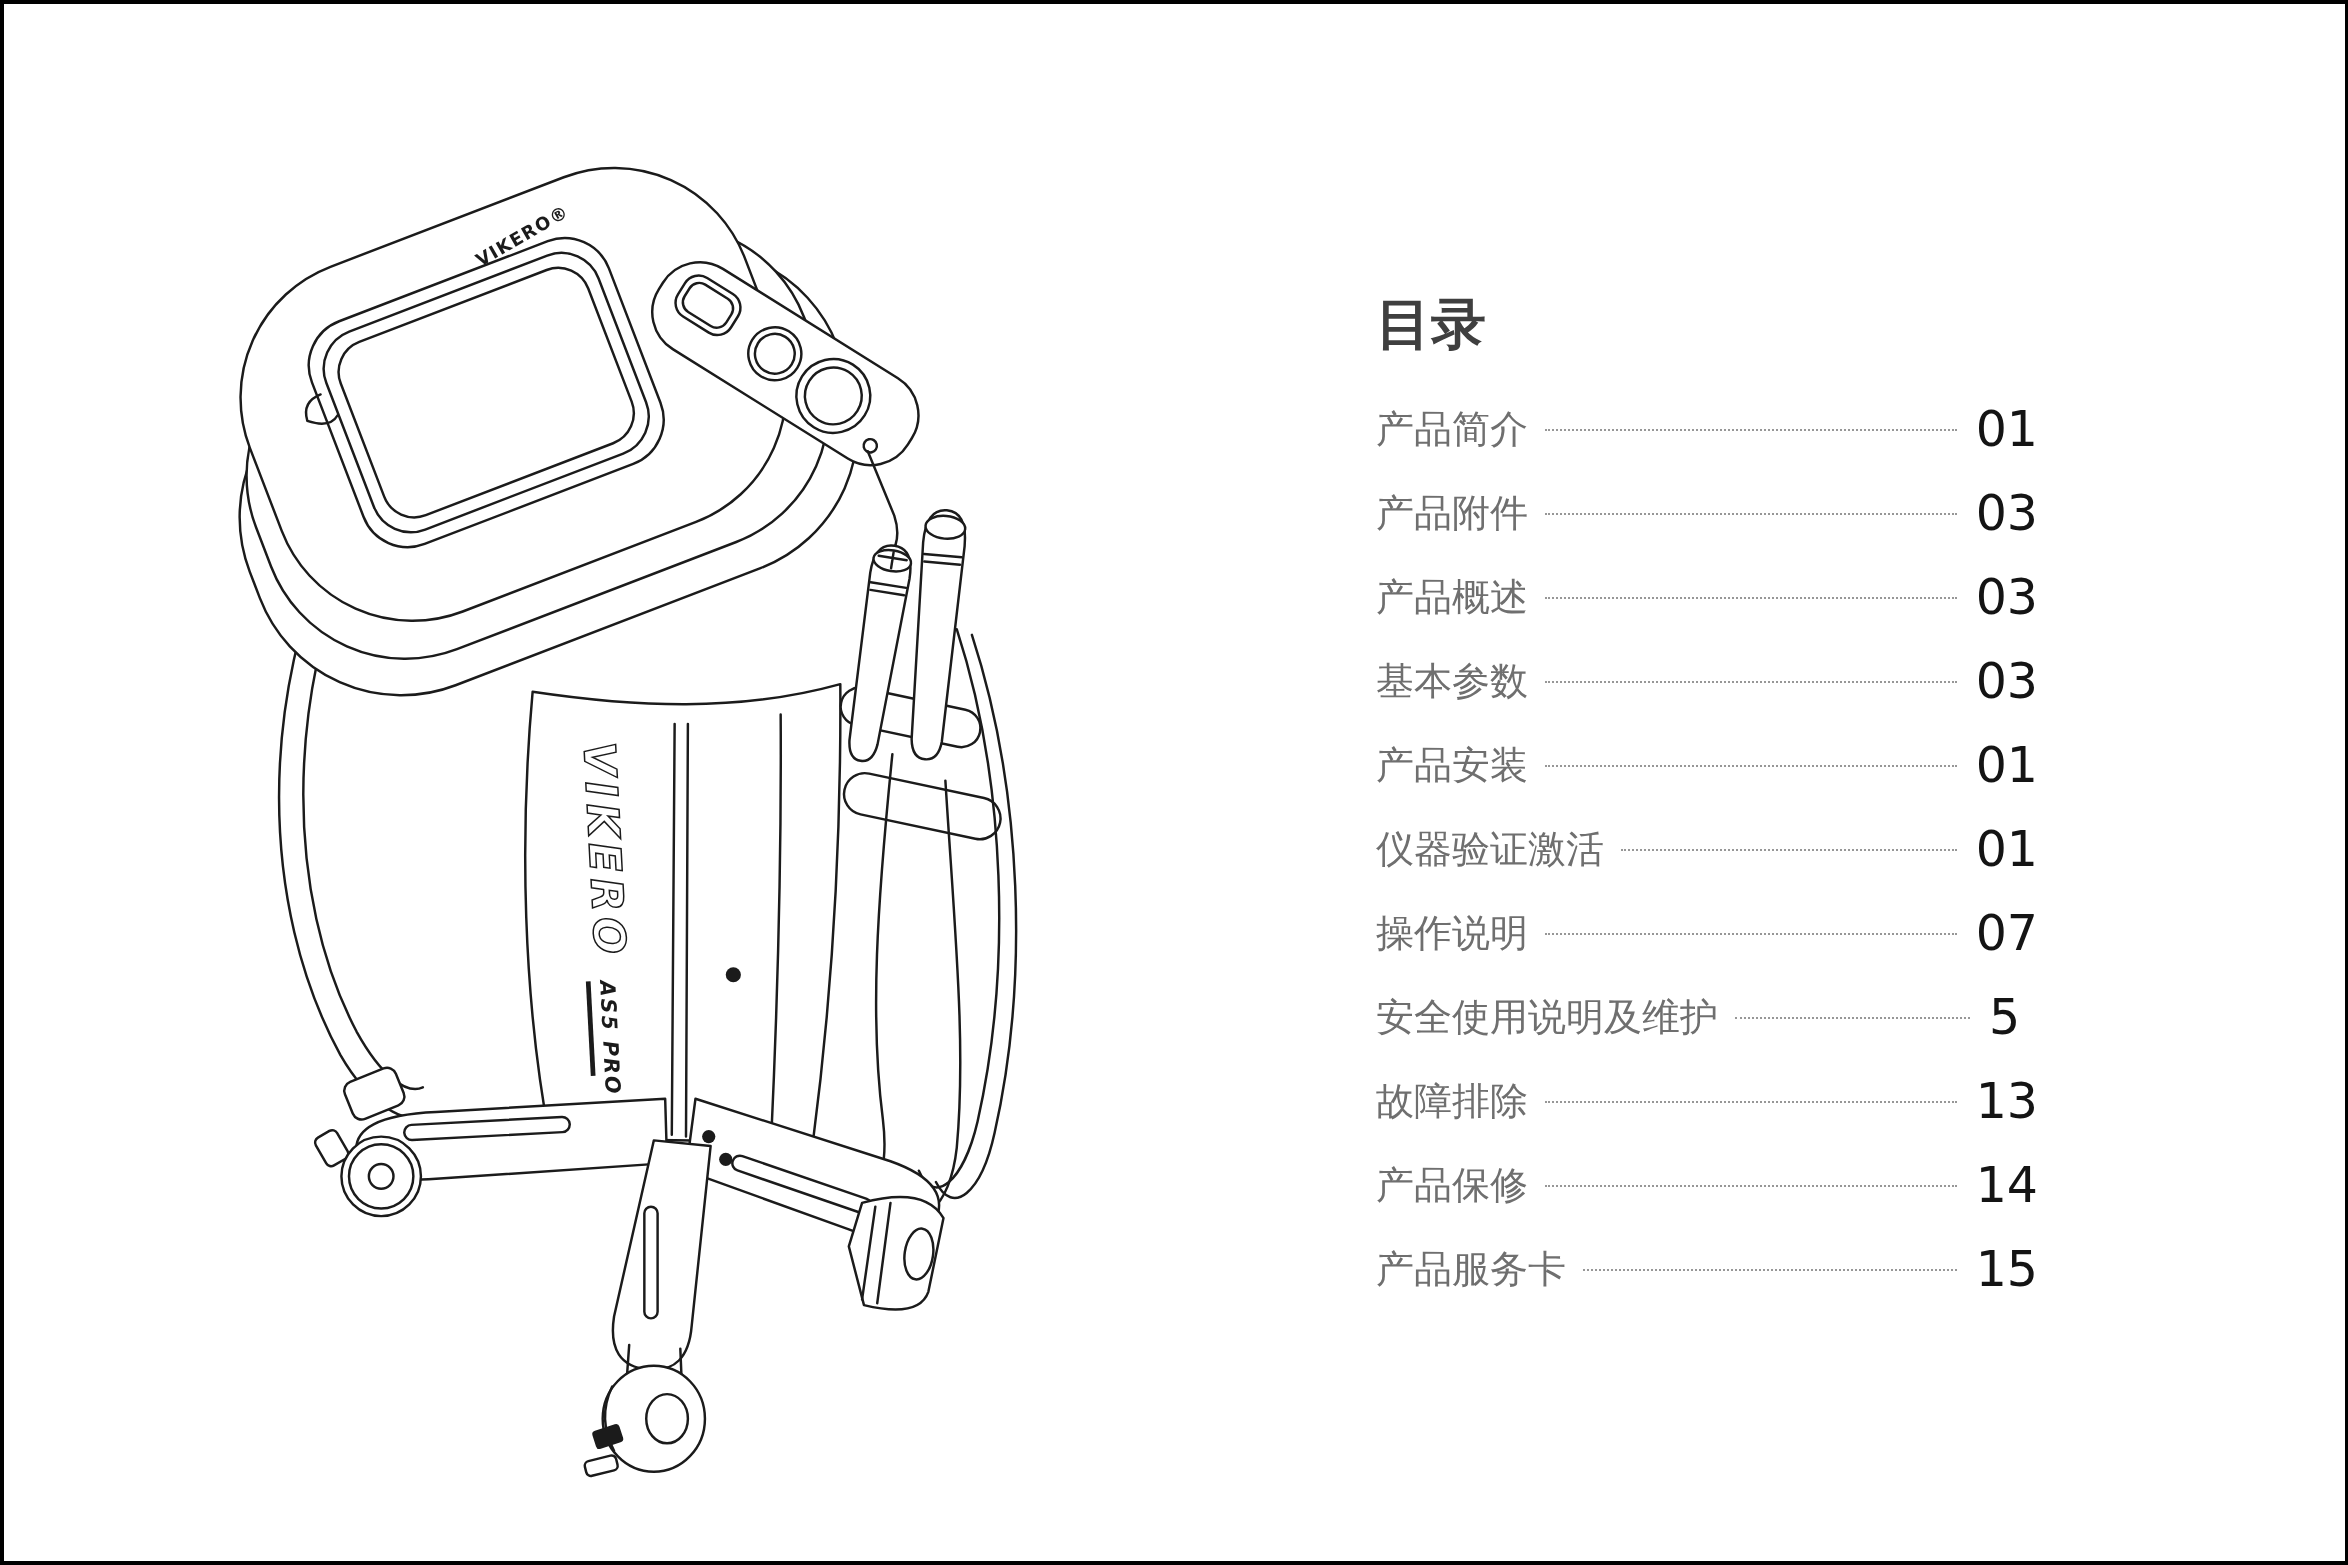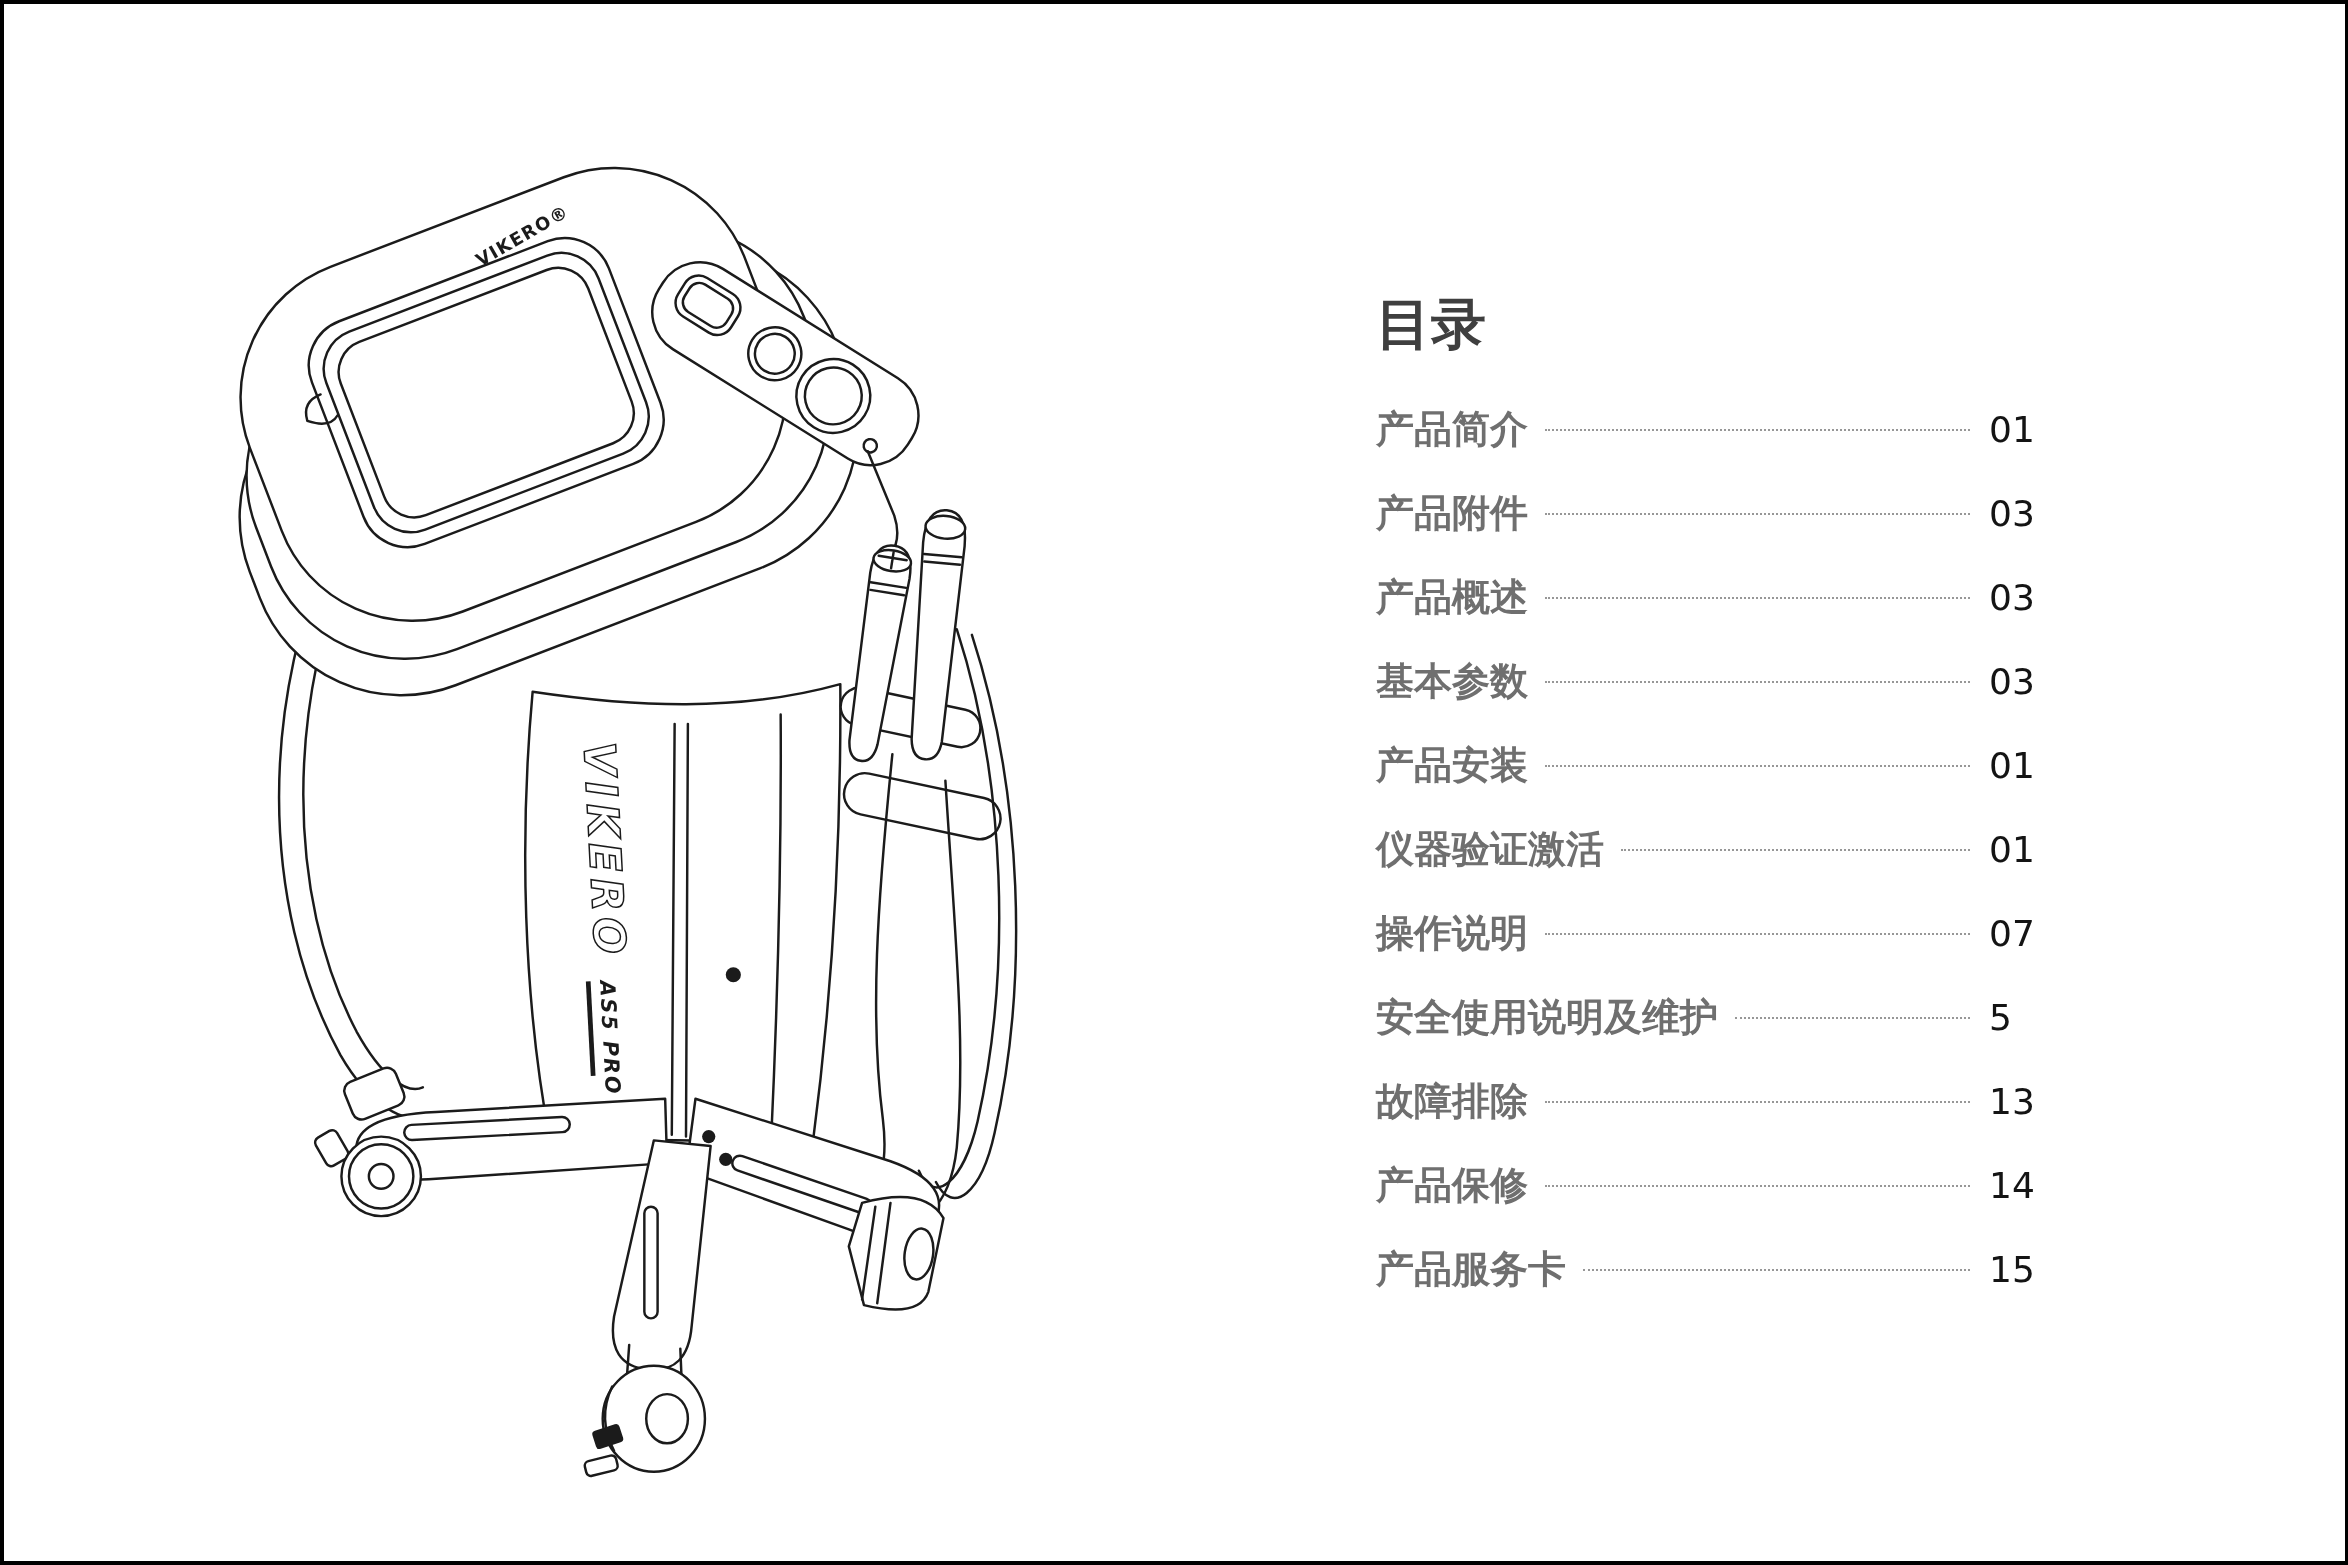--- a/index.html
+++ b/index.html
@@ -21,23 +21,23 @@
   .art .solid{fill:var(--ink); stroke:none;}
   .art text{stroke:none; font-family:"DejaVu Sans","Liberation Sans",sans-serif;}
   .art text.outline{fill:#ffffff; stroke:var(--ink); stroke-width:1.6; font-weight:700; font-style:italic;}
   .art text.solidtext{fill:var(--ink); font-weight:700; font-style:italic;}
   .art text.brand{fill:var(--ink); font-weight:700; font-size:19px; letter-spacing:1.5px;}
   
   .toc{position:absolute; left:1372px; top:292px; width:662px;}
   .toc-title{font-size:55px; line-height:1.05; color:var(--title); font-weight:600; margin:0;}
   .toc-list{margin-top:34px;}
   .toc-row{display:flex; align-items:center; height:84px;}
-  .toc-label{font-size:38px; color:var(--label); font-weight:700; white-space:nowrap;text-align:right;}
+  .toc-label{font-size:38px; color:var(--label); font-weight:400; white-space:nowrap;text-align:right;}
   .toc-leader{flex:1 1 auto; height:0; border-top:2.8px dotted var(--leader); margin:0 19px 0 17px;}
-  .toc-page{font-size:36px; color:var(--number); font-weight:400; min-width:49px; text-align:left;}
+  .toc-page{font-size:49px; color:var(--number); font-weight:400; min-width:49px; text-align:left;}
 </style>
 </head>
 <body>
 
 <div class="page">
 
   <div class="art-wrap">
     <svg class="art" viewBox="0 0 1200 1500" xmlns="http://www.w3.org/2000/svg">
 
       <g>

